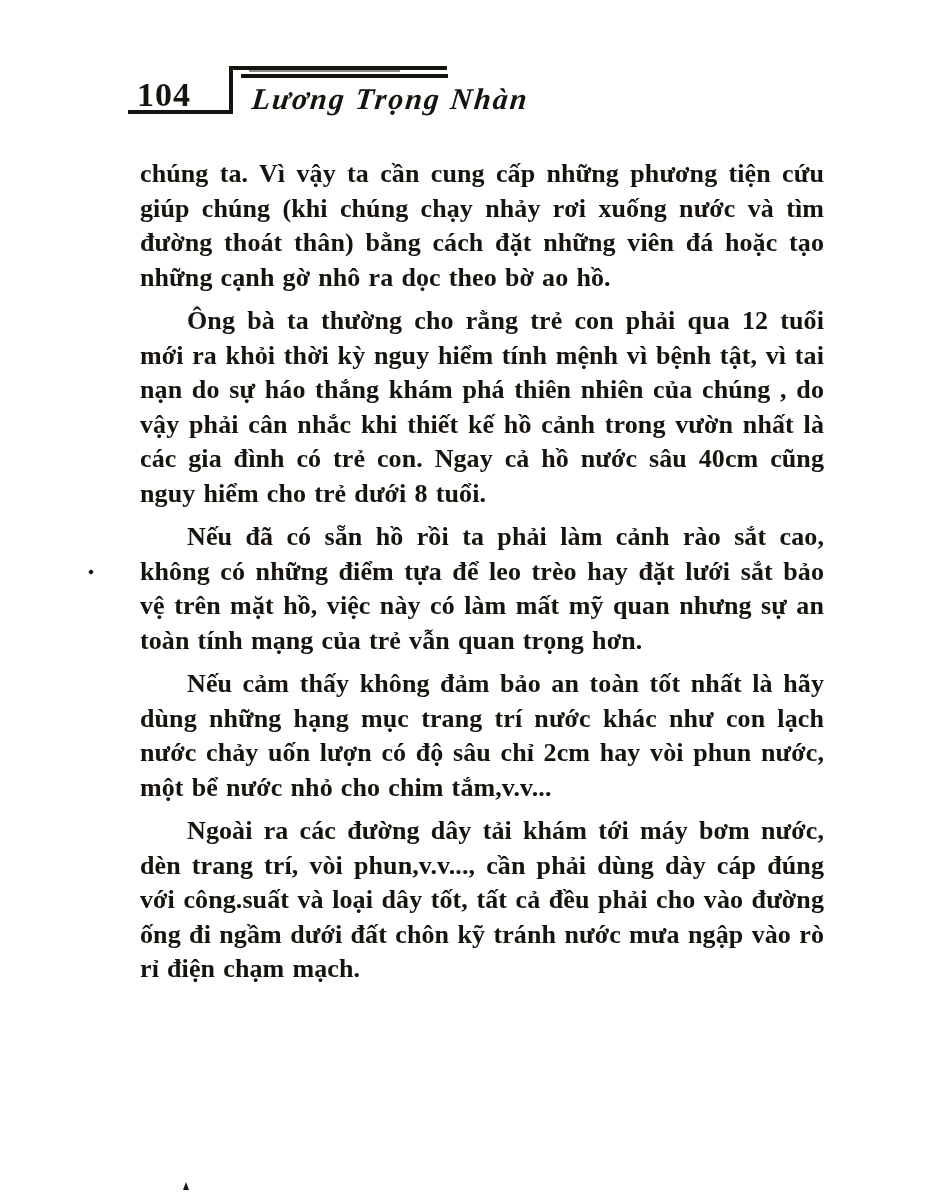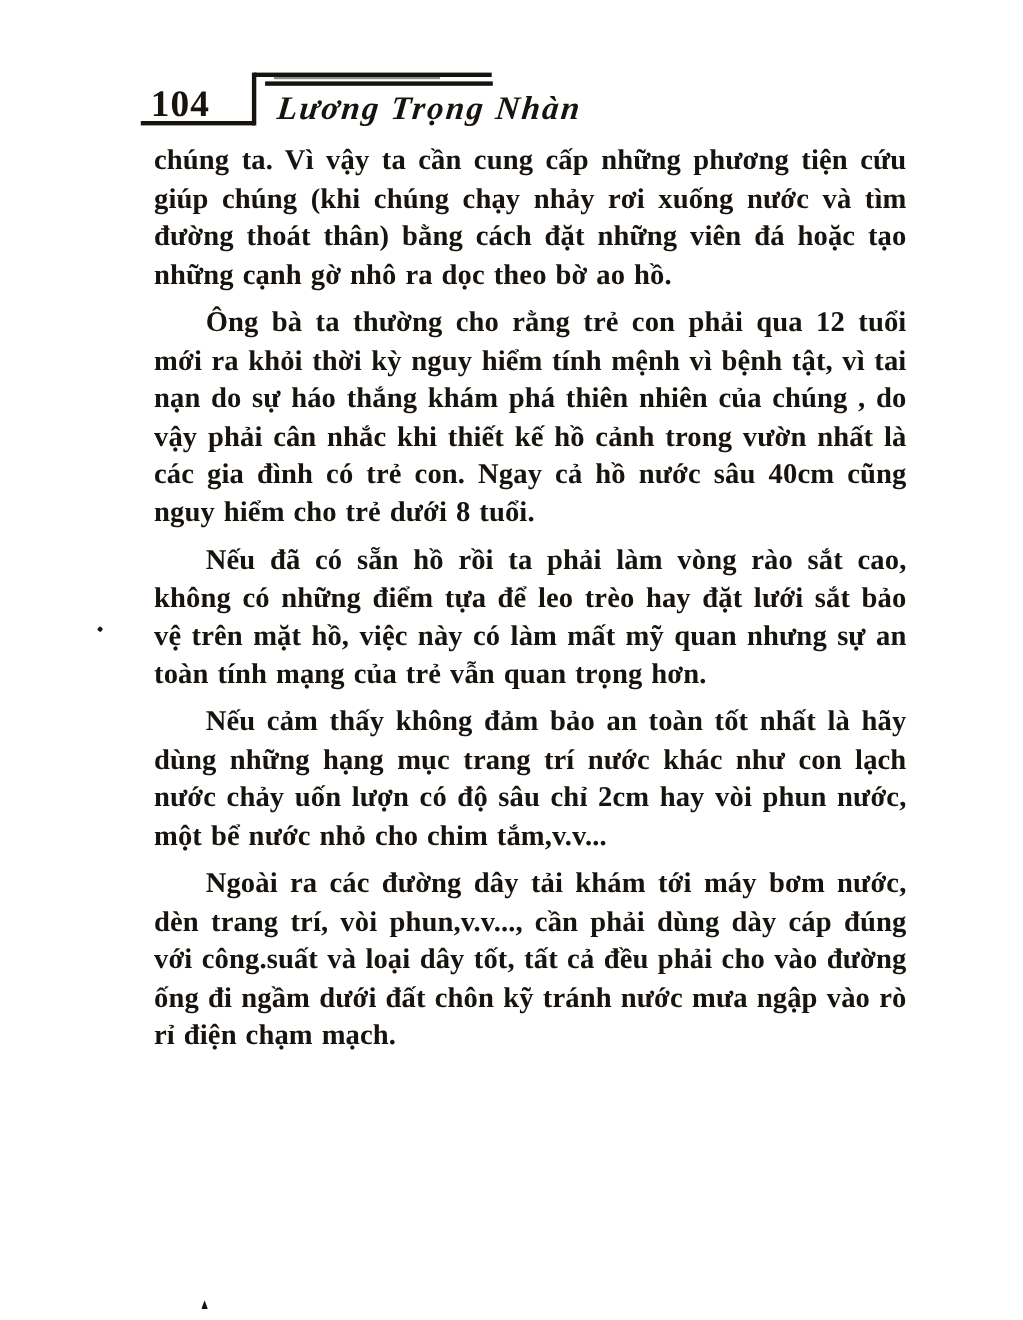--- a/index.html
+++ b/index.html
@@ -86,20 +86,21 @@
     font-weight: 600;
     line-height: 34.5px;
     text-align: justify;
     text-indent: 47px;
     letter-spacing: 0.1px;
     word-spacing: 1.5px;
     color: #17130e;
   }
   .body-text p:first-child {
     text-indent: 0;
+    margin-top: 28px;
   }
 
   
   .speck { position: absolute; background: #17130e; }
   .speck-margin {
     left: 89px; top: 570px; width: 4px; height: 4px; border-radius: 1px;
     transform: rotate(40deg);
   }
   .speck-bottom {
     left: 183px; top: 1182px; width: 6px; height: 8px;
@@ -118,21 +119,21 @@
     <div class="rule-horizontal">
       <div class="bar-top"></div>
       <div class="bar-bottom"></div>
     </div>
     <span class="author">Lương Trọng Nhàn</span>
   </div>
 
   <div class="body-text">
     <p>chúng ta. Vì vậy ta cần cung cấp những phương tiện cứu giúp chúng (khi chúng chạy nhảy rơi xuống nước và tìm đường thoát thân) bằng cách đặt những viên đá hoặc tạo những cạnh gờ nhô ra dọc theo bờ ao hồ.</p>
     <p>Ông bà ta thường cho rằng trẻ con phải qua 12 tuổi mới ra khỏi thời kỳ nguy hiểm tính mệnh vì bệnh tật, vì tai nạn do sự háo thắng khám phá thiên nhiên của chúng , do vậy phải cân nhắc khi thiết kế hồ cảnh trong vườn nhất là các gia đình có trẻ con. Ngay cả hồ nước sâu 40cm cũng nguy hiểm cho trẻ dưới 8 tuổi.</p>
-    <p>Nếu đã có sẵn hồ rồi ta phải làm vòng rào sắt cao, không có những điểm tựa để leo trèo hay đặt lưới sắt bảo vệ trên mặt hồ, việc này có làm mất mỹ quan nhưng sự an toàn tính mạng của trẻ vẫn quan trọng hơn.</p>
+    <p>Nếu đã có sẵn hồ rồi ta phải làm cảnh rào sắt cao, không có những điểm tựa để leo trèo hay đặt lưới sắt bảo vệ trên mặt hồ, việc này có làm mất mỹ quan nhưng sự an toàn tính mạng của trẻ vẫn quan trọng hơn.</p>
     <p>Nếu cảm thấy không đảm bảo an toàn tốt nhất là hãy dùng những hạng mục trang trí nước khác như con lạch nước chảy uốn lượn có độ sâu chỉ 2cm hay vòi phun nước, một bể nước nhỏ cho chim tắm,v.v...</p>
     <p>Ngoài ra các đường dây tải khám tới máy bơm nước, dèn trang trí, vòi phun,v.v..., cần phải dùng dày cáp đúng với công.suất và loại dây tốt, tất cả đều phải cho vào đường ống đi ngầm dưới đất chôn kỹ tránh nước mưa ngập vào rò rỉ điện chạm mạch.</p>
   </div>
 
   <span class="speck speck-margin"></span>
   <span class="speck speck-bottom"></span>
 
 </div>
 
 </body></html>

